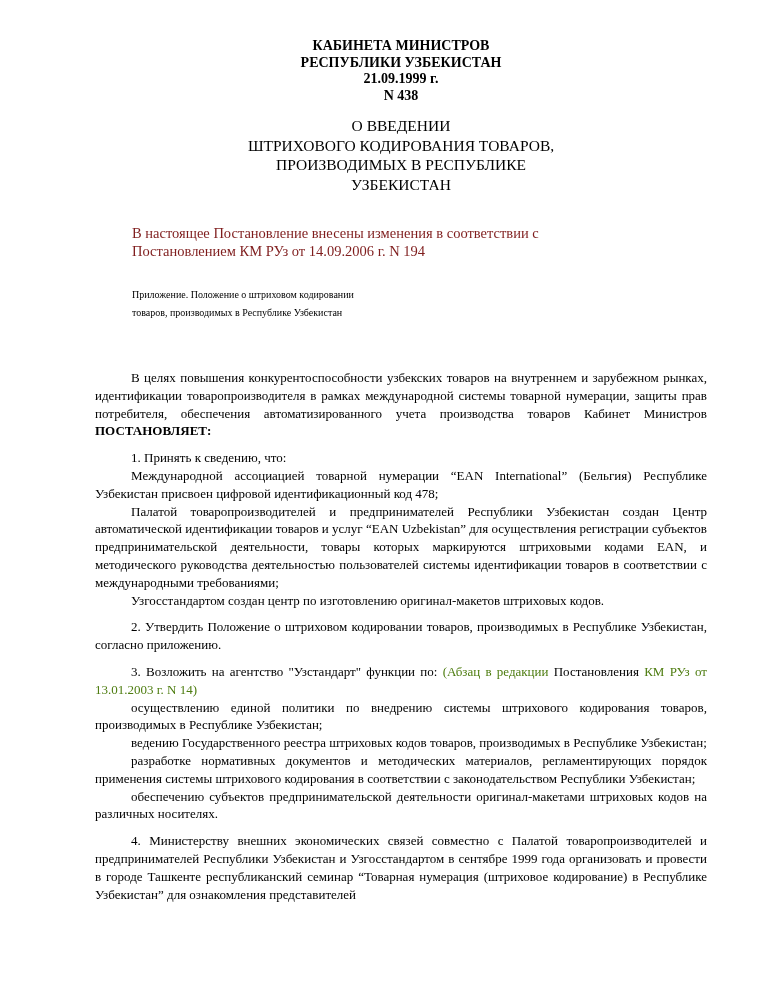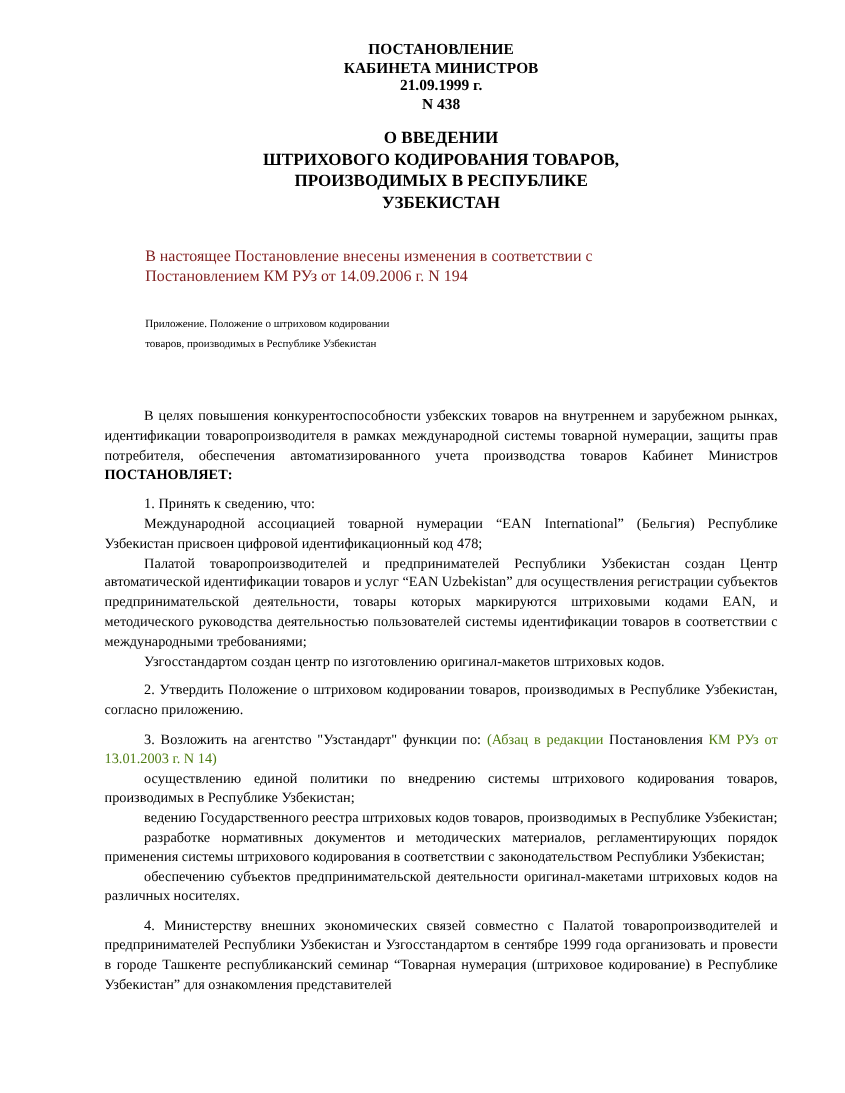--- a/index.html
+++ b/index.html
@@ -22,21 +22,21 @@
   }
   .doc-header {
     text-align: center;
     font-weight: bold;
     font-size: 14px;
     line-height: 16.5px;
   }
   .doc-title {
     margin-top: 12px;
     text-align: center;
-    font-weight: bold;
+    font-weight: normal;
     font-size: 15.5px;
     line-height: 19.5px;
   }
   .amendment-note {
     margin-top: 30px;
     margin-left: 37px;
     font-size: 14.5px;
     line-height: 18px;
     color: #7f1d1d;
   }
@@ -61,22 +61,22 @@
   }
   .b { font-weight: bold; }
   .purple { color: #4d7c0f; }
 </style>
 </head>
 <body>
 
 <div class="doc">
 
   <div class="doc-header">
-    <div>ПОСТАНОВЛЕНИЕ</div>
     <div>КАБИНЕТА МИНИСТРОВ</div>
+    <div>РЕСПУБЛИКИ УЗБЕКИСТАН</div>
     <div>21.09.1999 г.</div>
     <div>N 438</div>
   </div>
 
   <div class="doc-title">
     <div>О ВВЕДЕНИИ</div>
     <div>ШТРИХОВОГО КОДИРОВАНИЯ ТОВАРОВ,</div>
     <div>ПРОИЗВОДИМЫХ В РЕСПУБЛИКЕ</div>
     <div>УЗБЕКИСТАН</div>
   </div>

